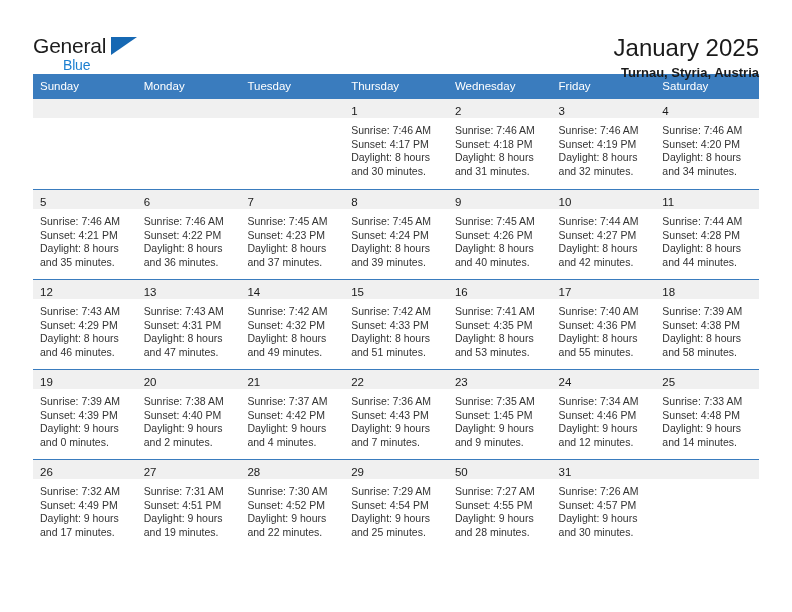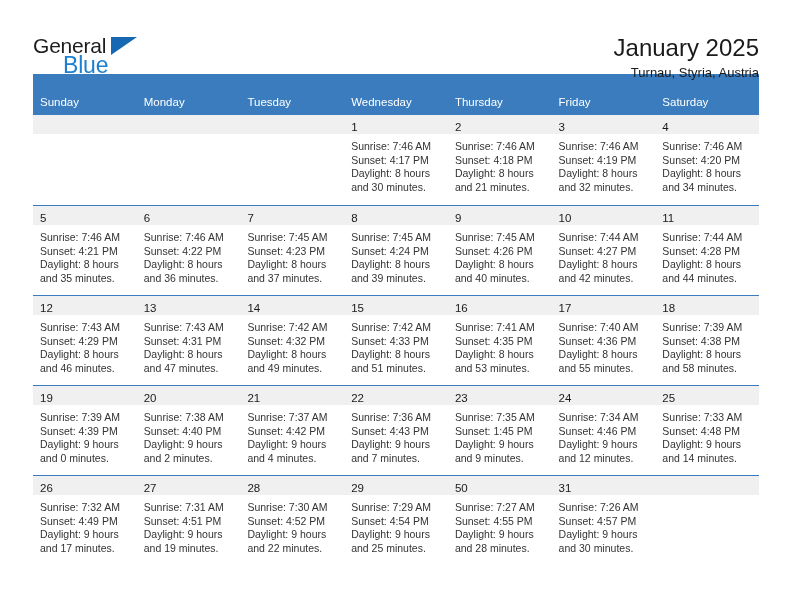--- a/index.html
+++ b/index.html
@@ -43,21 +43,21 @@
     top: 0;
     font-size: 21px;
     letter-spacing: -0.2px;
     color: #1d1d1d;
     line-height: 25px;
   }
   .brand-blue {
     position: absolute;
     left: 30px;
     top: 20px;
-    font-size: 23px;
+    font-size: 14px;
     letter-spacing: -0.2px;
     color: #1c7fd0;
     line-height: 25px;
   }
   .brand-triangle {
     position: absolute;
     left: 78px;
     top: 4px;
     width: 0;
     height: 0;
@@ -73,36 +73,37 @@
     font-size: 24px;
     color: #1a1a1a;
     line-height: 32px;
     white-space: nowrap;
   }
   .cal-subtitle {
     font-size: 13px;
     color: #1a1a1a;
     line-height: 18px;
     white-space: nowrap;
+    font-weight: bold;
   }
 
   
   .calendar {
     width: 726px;
   }
   .weekday-row {
     display: flex;
     background: #3a7cbe;
   }
   .weekday-cell {
     flex: 1 1 0;
     color: #ffffff;
     font-size: 11.5px;
     line-height: 14px;
-    padding: 21px 0 6px 7px;
+    padding: 5px 0 6px 7px;
     box-sizing: border-box;
   }
   .week-row {
     display: flex;
     border-top: 1.5px solid #3a7cbe;
     height: 90px;
     box-sizing: border-box;
   }
   .week-row:first-of-type {
     border-top: none;
@@ -152,22 +153,22 @@
       <div class="cal-title">January 2025</div>
       <div class="cal-subtitle">Turnau, Styria, Austria</div>
     </div>
   </div>
 
   <div class="calendar">
     <div class="weekday-row" id="weekday-row">
         <div class="weekday-cell">Sunday</div>
         <div class="weekday-cell">Monday</div>
         <div class="weekday-cell">Tuesday</div>
+        <div class="weekday-cell">Thursday</div>
         <div class="weekday-cell">Wednesday</div>
-        <div class="weekday-cell">Thursday</div>
         <div class="weekday-cell">Friday</div>
         <div class="weekday-cell">Saturday</div>
       </div>
     <div id="weeks-container">
         <div class="week-row">
           <div class="day-cell empty">
             <div class="day-number-band"><span class="day-number"></span></div>
             <div class="day-details"></div>
           </div>
           <div class="day-cell empty">
@@ -186,21 +187,21 @@
               <div class="day-line">Daylight: 8 hours</div>
               <div class="day-line">and 30 minutes.</div>
             </div>
           </div>
           <div class="day-cell">
             <div class="day-number-band"><span class="day-number">2</span></div>
             <div class="day-details">
               <div class="day-line">Sunrise: 7:46 AM</div>
               <div class="day-line">Sunset: 4:18 PM</div>
               <div class="day-line">Daylight: 8 hours</div>
-              <div class="day-line">and 21 minutes.</div>
+              <div class="day-line">and 31 minutes.</div>
             </div>
           </div>
           <div class="day-cell">
             <div class="day-number-band"><span class="day-number">3</span></div>
             <div class="day-details">
               <div class="day-line">Sunrise: 7:46 AM</div>
               <div class="day-line">Sunset: 4:19 PM</div>
               <div class="day-line">Daylight: 8 hours</div>
               <div class="day-line">and 32 minutes.</div>
             </div>

